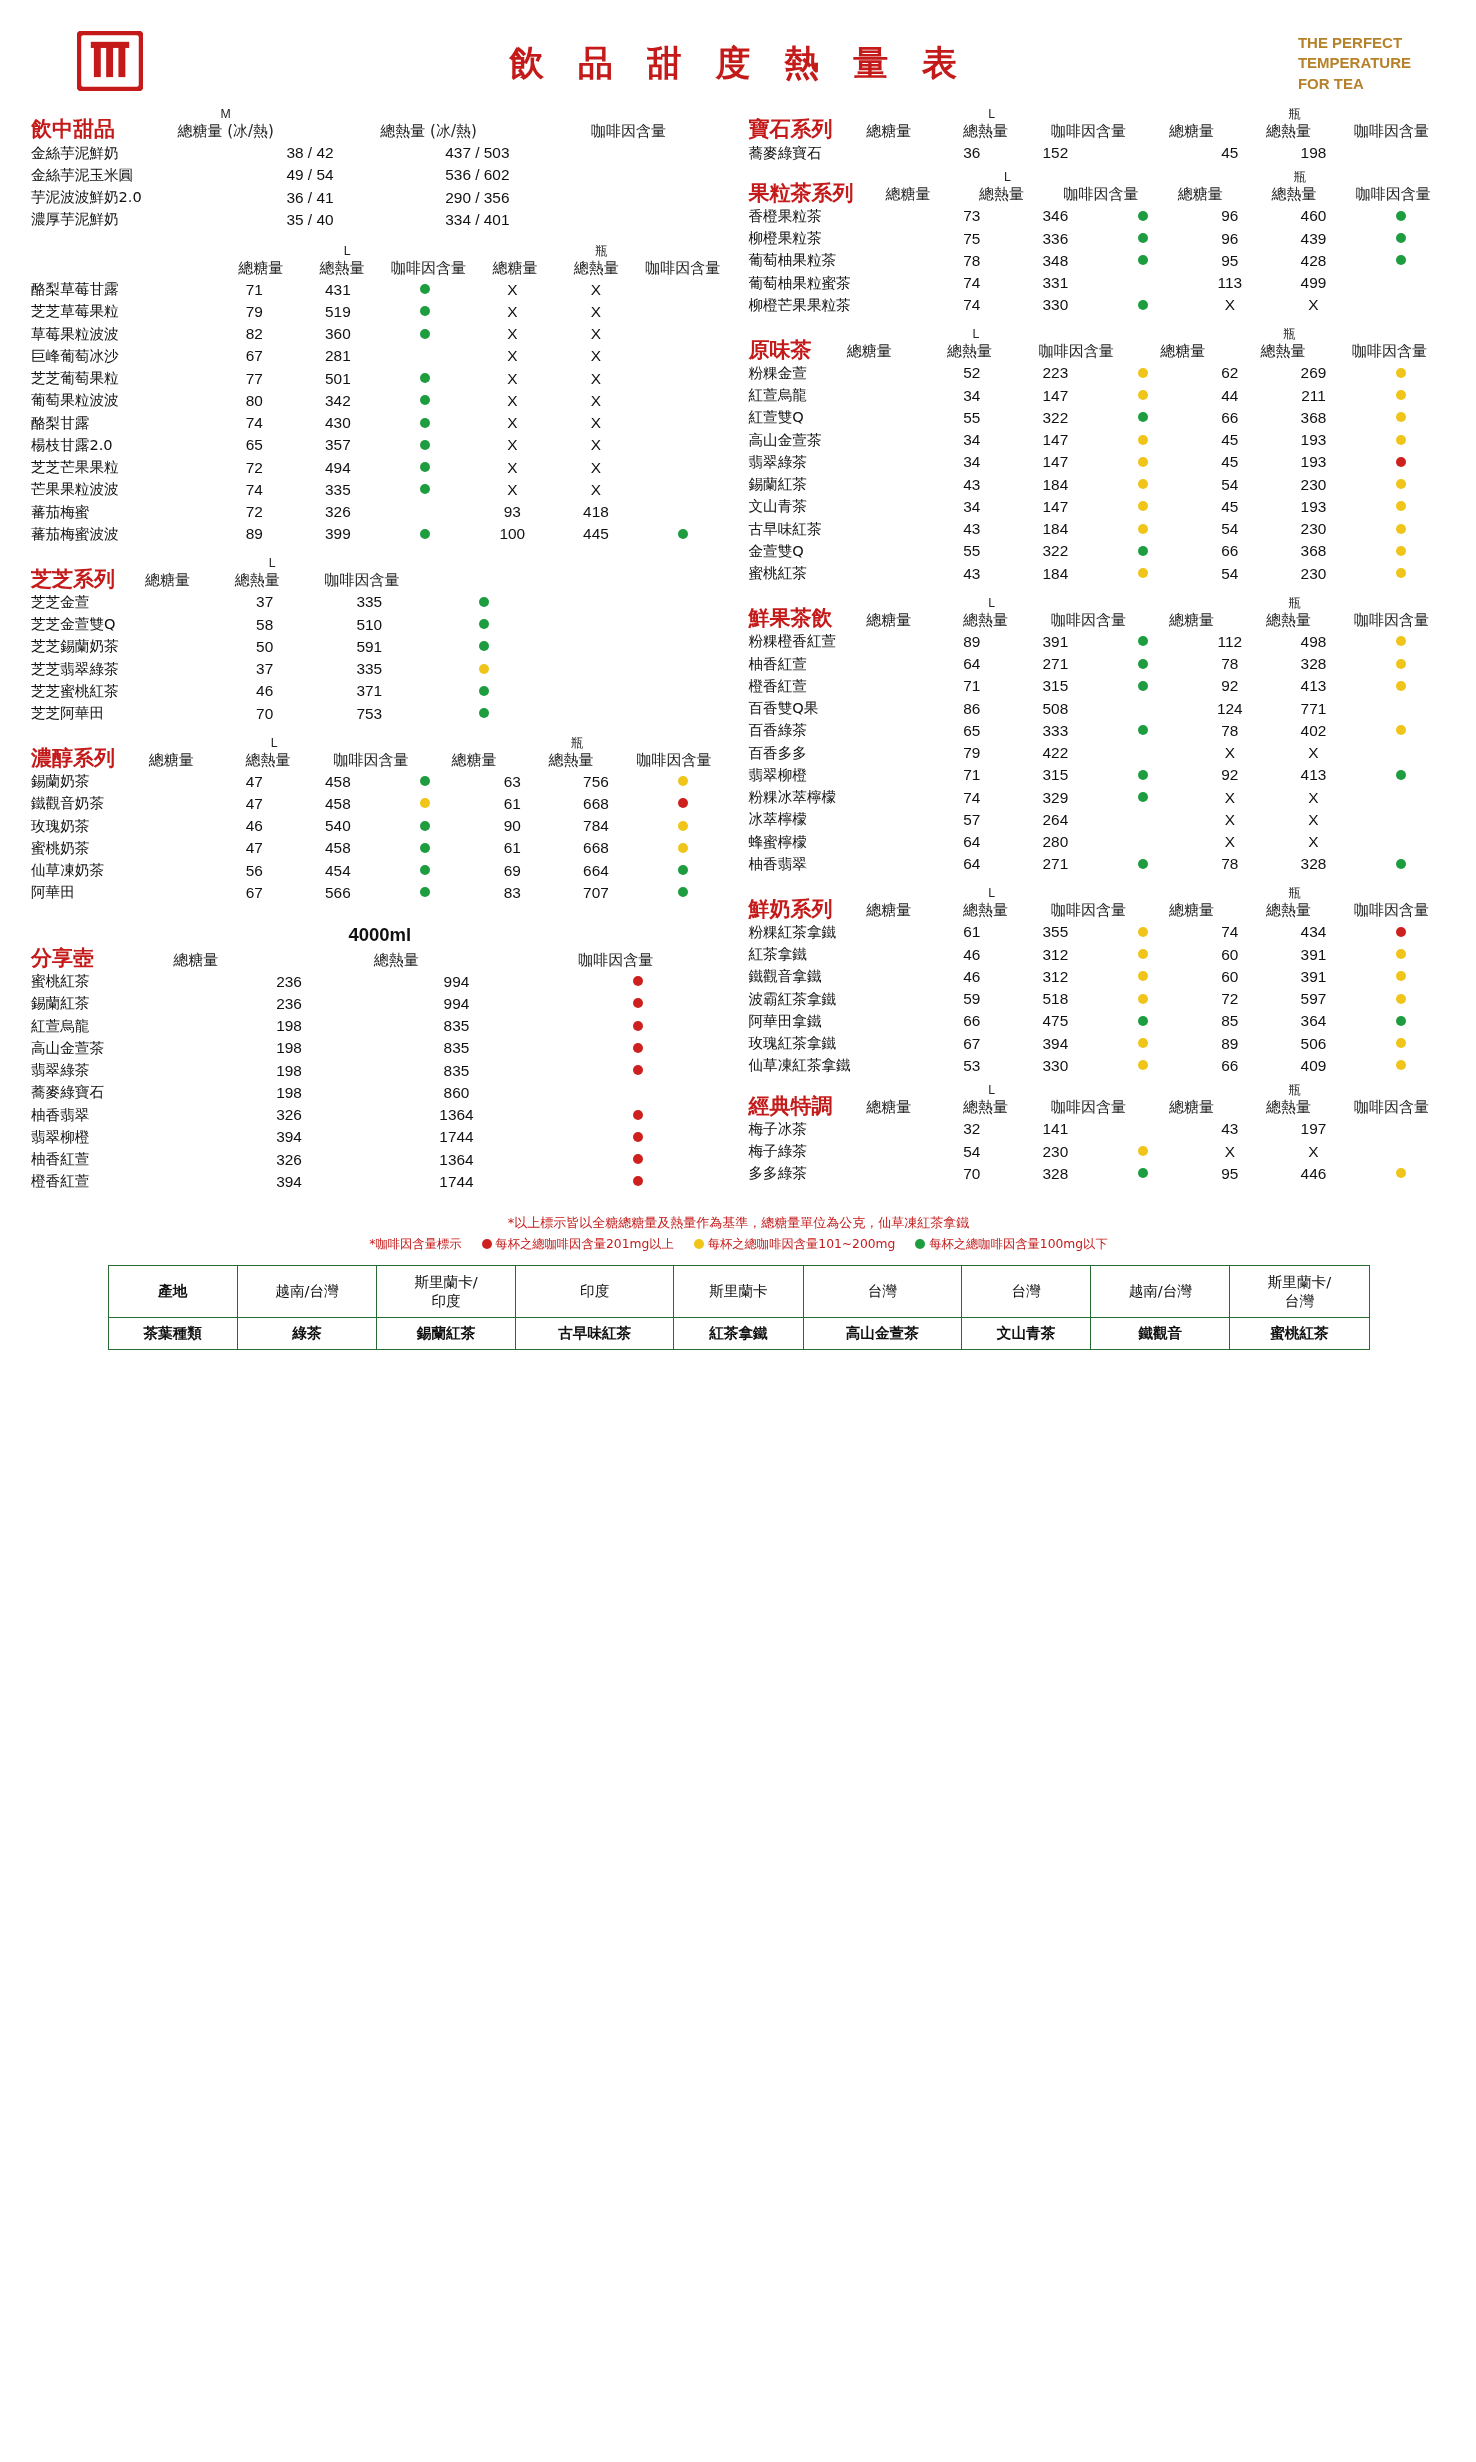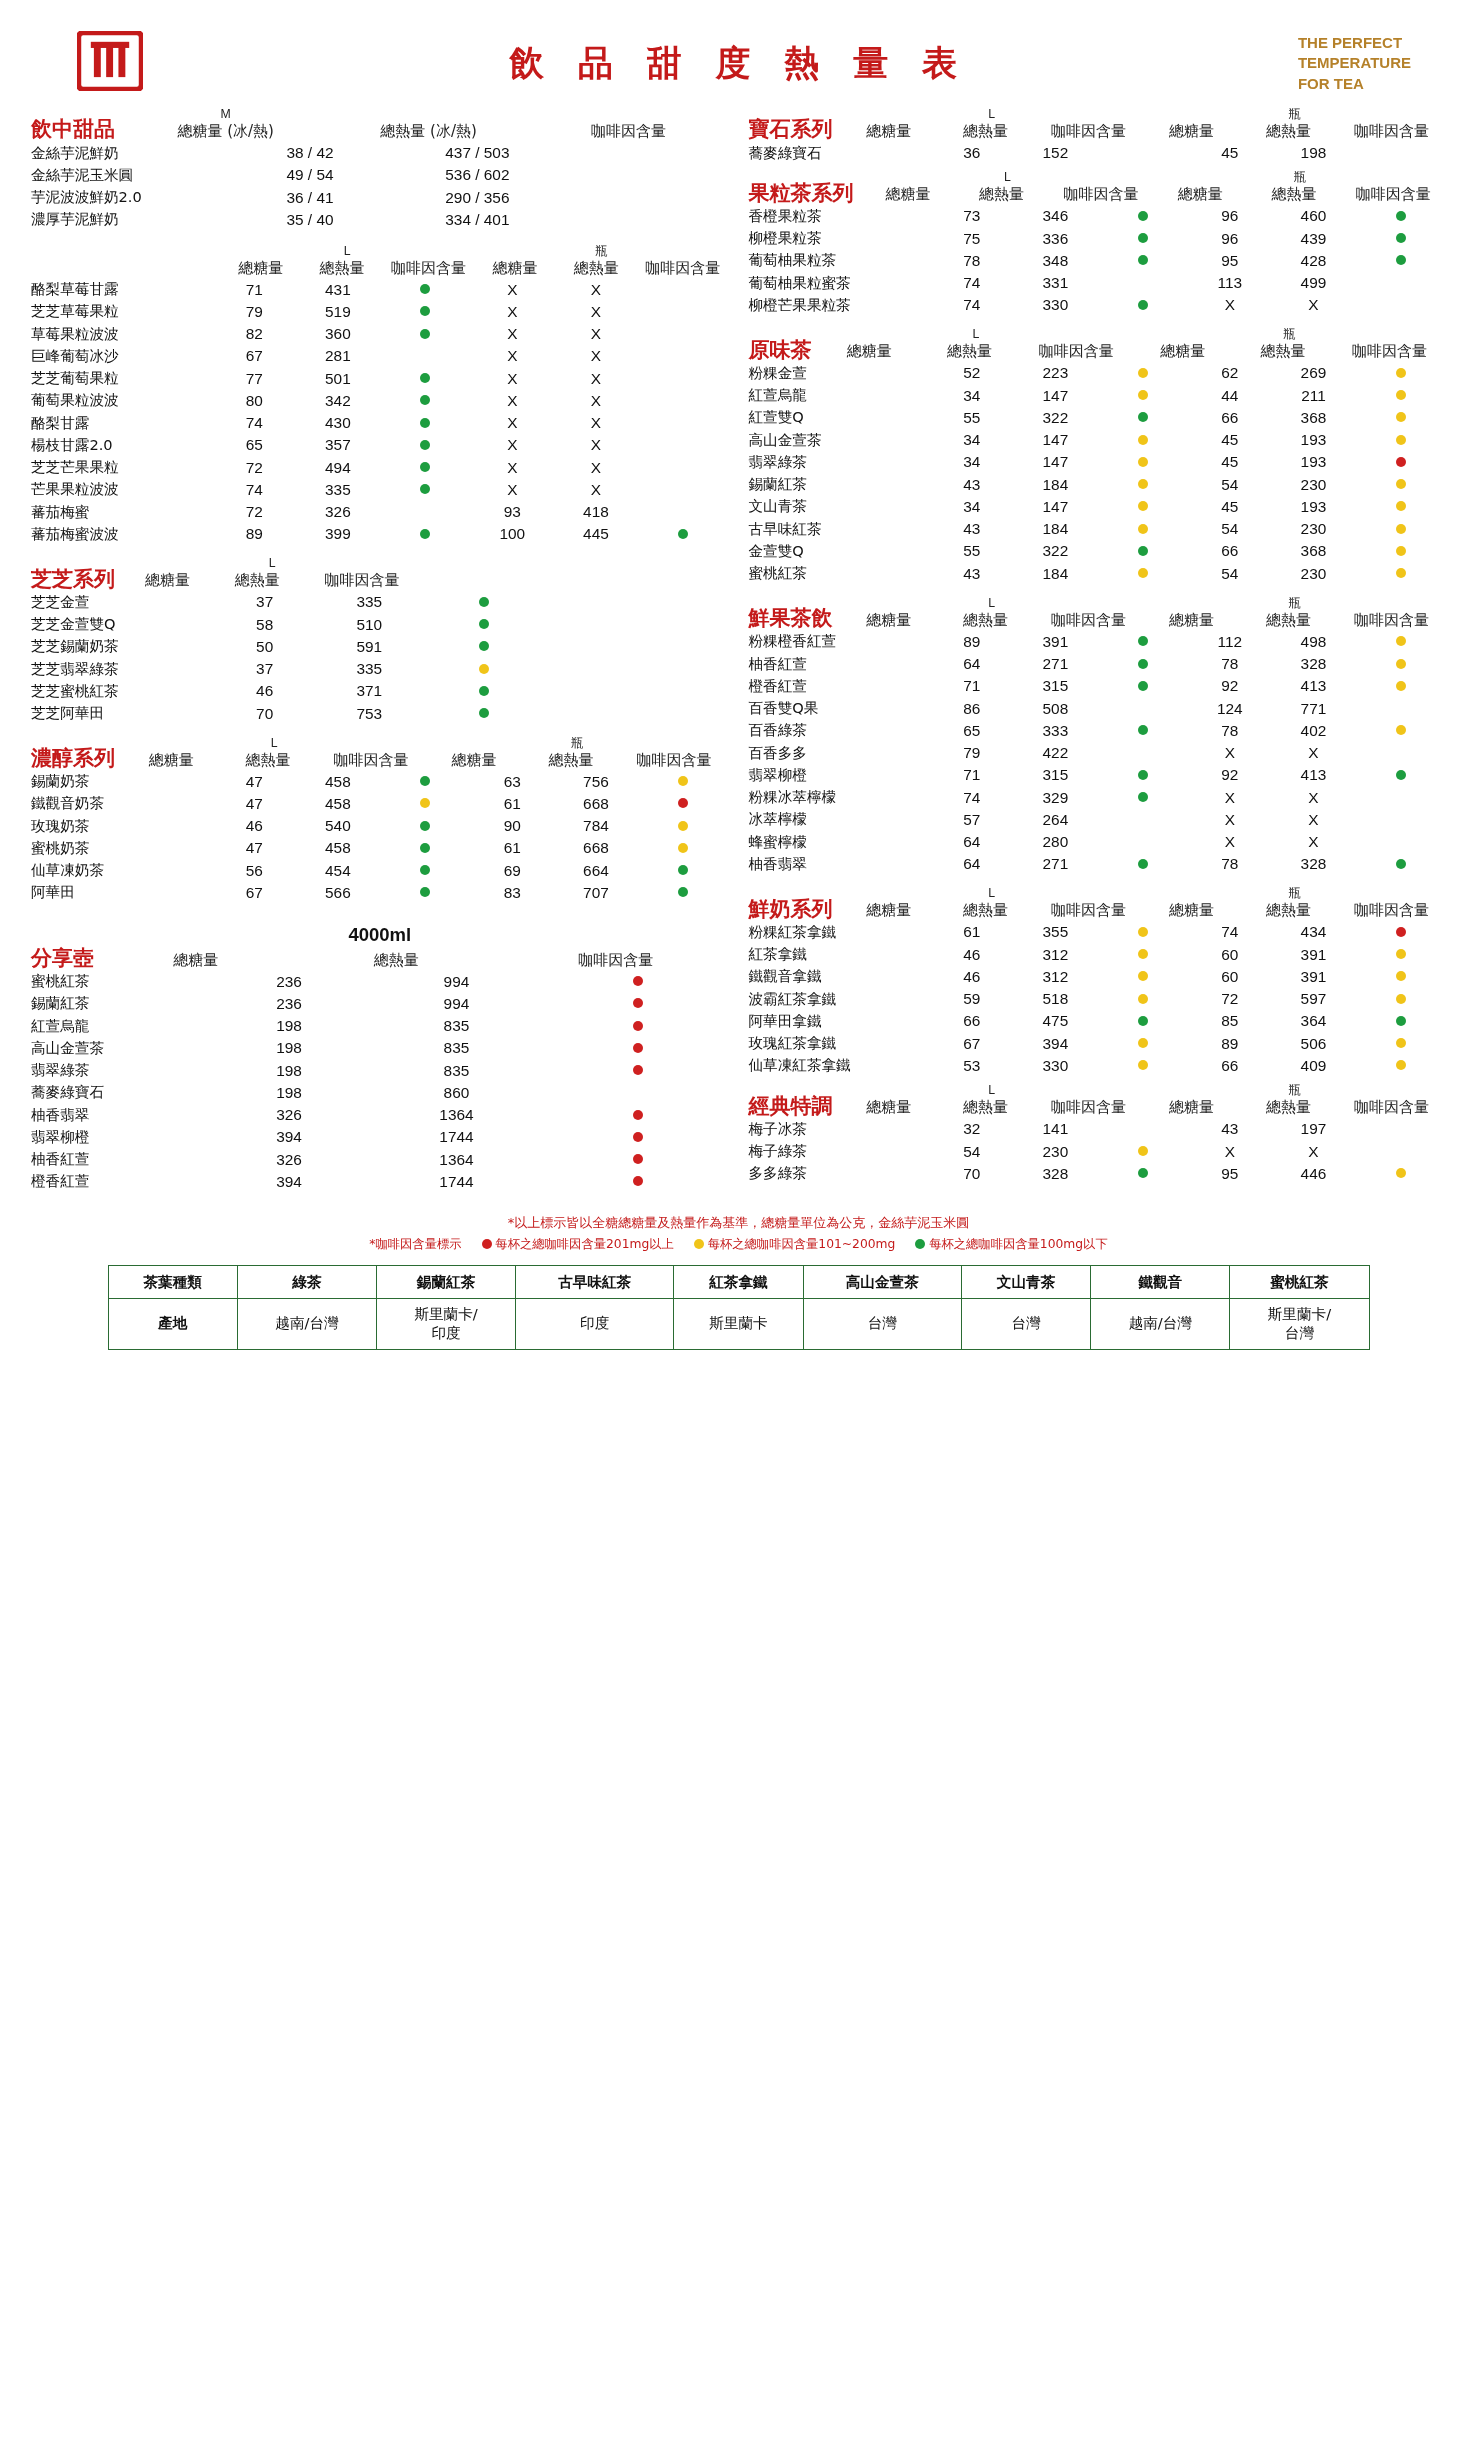--- a/index.html
+++ b/index.html
@@ -1071,50 +1071,50 @@
                 <td class="dot"><span class="dotmark y"></span></td>
               </tr>
             </tbody>
           </table>
       </div>
 
     </div>
   </div>
 
   <div class="notes">
-    <div>*以上標示皆以全糖總糖量及熱量作為基準，總糖量單位為公克，金絲芋泥玉米圓</div>
+    <div>*以上標示皆以全糖總糖量及熱量作為基準，總糖量單位為公克，仙草凍紅茶拿鐵</div>
     <div class="legend">
       <span>*咖啡因含量標示</span>
       <span><span class="dotmark r"></span><span>每杯之總咖啡因含量201mg以上</span></span>
       <span><span class="dotmark y"></span><span>每杯之總咖啡因含量101~200mg</span></span>
       <span><span class="dotmark g"></span><span>每杯之總咖啡因含量100mg以下</span></span>
     </div>
   </div>
 
   <table class="origin" id="tbl-origin">
       <tbody>
+        <tr>
+          <th>產地</th>
+          <td>越南/台灣</td>
+          <td>斯里蘭卡/<br>印度</td>
+          <td>印度</td>
+          <td>斯里蘭卡</td>
+          <td>台灣</td>
+          <td>台灣</td>
+          <td>越南/台灣</td>
+          <td>斯里蘭卡/<br>台灣</td>
+        </tr>
         <tr>
           <th>茶葉種類</th>
           <th>綠茶</th>
           <th>錫蘭紅茶</th>
           <th>古早味紅茶</th>
           <th>紅茶拿鐵</th>
           <th>高山金萱茶</th>
           <th>文山青茶</th>
           <th>鐵觀音</th>
           <th>蜜桃紅茶</th>
         </tr>
-        <tr>
-          <th>產地</th>
-          <td>越南/台灣</td>
-          <td>斯里蘭卡/<br>印度</td>
-          <td>印度</td>
-          <td>斯里蘭卡</td>
-          <td>台灣</td>
-          <td>台灣</td>
-          <td>越南/台灣</td>
-          <td>斯里蘭卡/<br>台灣</td>
-        </tr>
       </tbody>
     </table>
 
 </div>
 
 
 </body></html>

